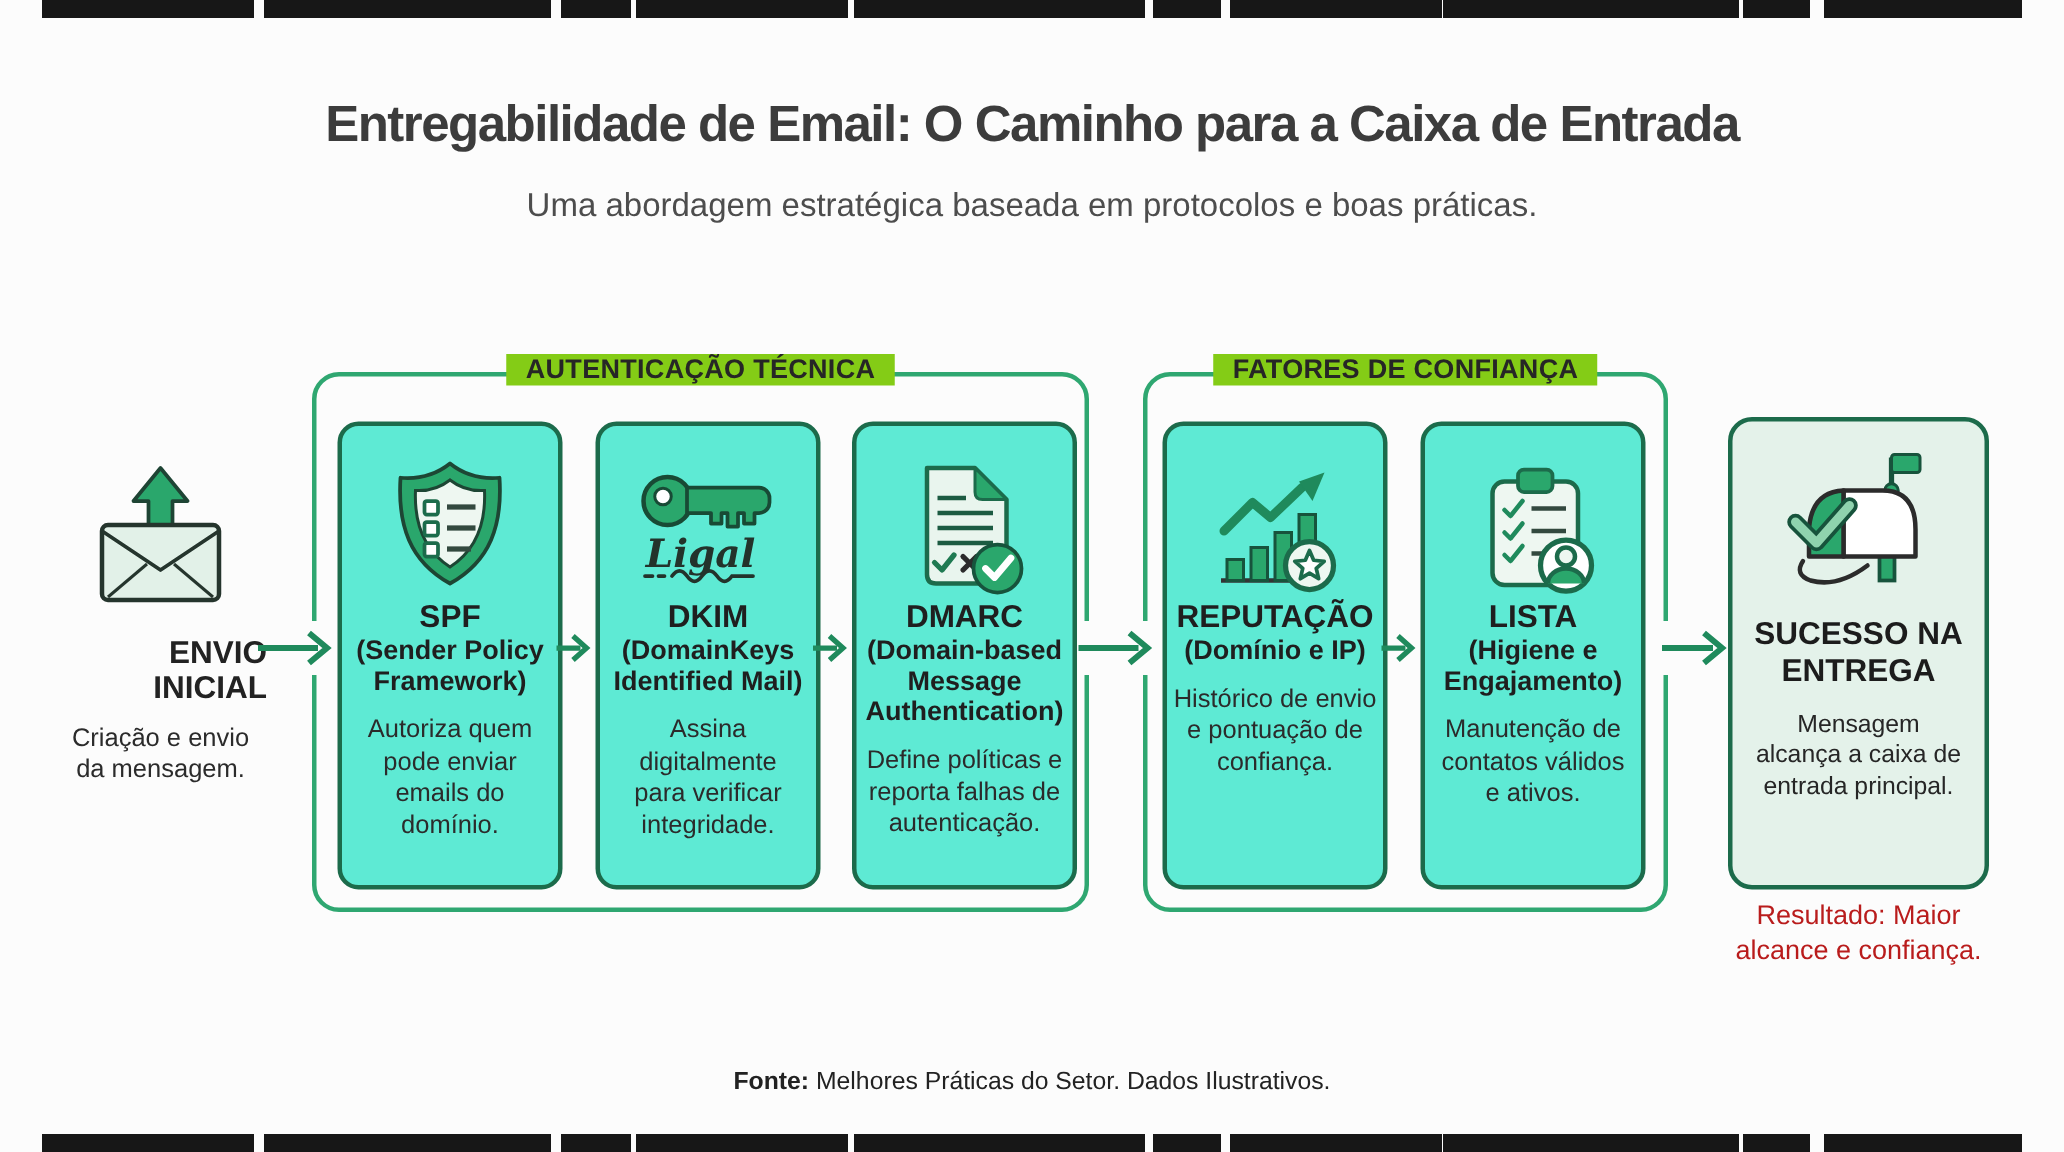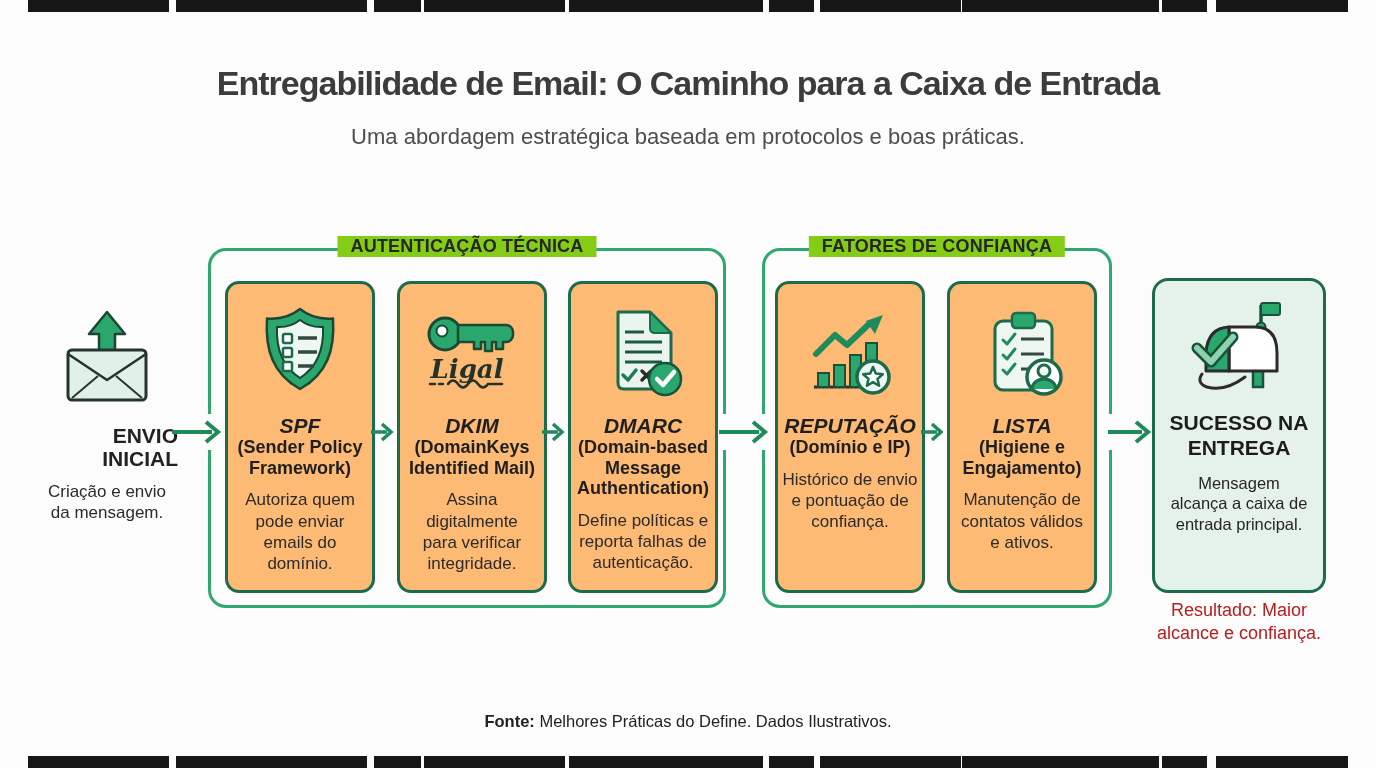--- a/index.html
+++ b/index.html
@@ -48,26 +48,26 @@
   .group.g1 { left:208px; width:518px; }
   .group.g2 { left:762px; width:350px; }
   .group-label {
     position:absolute; top:-15px; left:50%; transform:translateX(-50%);
     background:#84cc16; padding:0 13px; white-space:nowrap;
     font-size:18px; font-weight:700; color:#262626; letter-spacing:0.2px;
   }
 
   .card {
     position:absolute; top:30px; height:312px; width:150px;
-    background:#fdba74; border:3px solid #1c6b4b; border-radius:14px;
+    background:#5eead4; border:3px solid #1c6b4b; border-radius:14px;
     text-align:center; padding-top:16px;
   }
   .card .icon-box { height:100px; padding-top:4px; }
   .card .name {
-    margin-top:14px; font-size:21px; font-weight:700; line-height:1.1; color:#1f1f1f;font-style:italic;
+    font-size:21px; font-weight:700; line-height:1.1; color:#1f1f1f;
   }
   .card .sub {
     font-size:18px; font-weight:700; line-height:1.15; color:#1f1f1f; white-space:pre-line;
   }
   .card .desc {
     margin-top:11px; font-size:17px; line-height:1.24; color:#2b2b2b; white-space:pre-line;text-align:center;
   }
   .g1 .c1 { left:14px; }
   .g1 .c2 { left:186px; }
   .g1 .c3 { left:357px; }
@@ -292,14 +292,14 @@
 <svg class="flow-arrow" style="left:920px; top:419px;" width="26" height="26">
   <line x1="1" y1="13" x2="17" y2="13" stroke="#1f8a5c" stroke-width="3.5"></line>
   <polyline points="12,5 21,13 12,21" fill="none" stroke="#1f8a5c" stroke-width="3.5"></polyline>
 </svg>
 <svg class="flow-arrow" style="left:1106px; top:419px;" width="48" height="26">
   <line x1="2" y1="13" x2="36" y2="13" stroke="#1f8a5c" stroke-width="4"></line>
   <polyline points="30,3 42,13 30,23" fill="none" stroke="#1f8a5c" stroke-width="4"></polyline>
 </svg>
 
 <div class="footer">
-  <span class="b">Fonte:</span><span> Melhores Práticas do Define. Dados Ilustrativos.</span>
+  <span class="b">Fonte:</span><span> Melhores Práticas do Setor. Dados Ilustrativos.</span>
 </div>
 
 </body></html>

